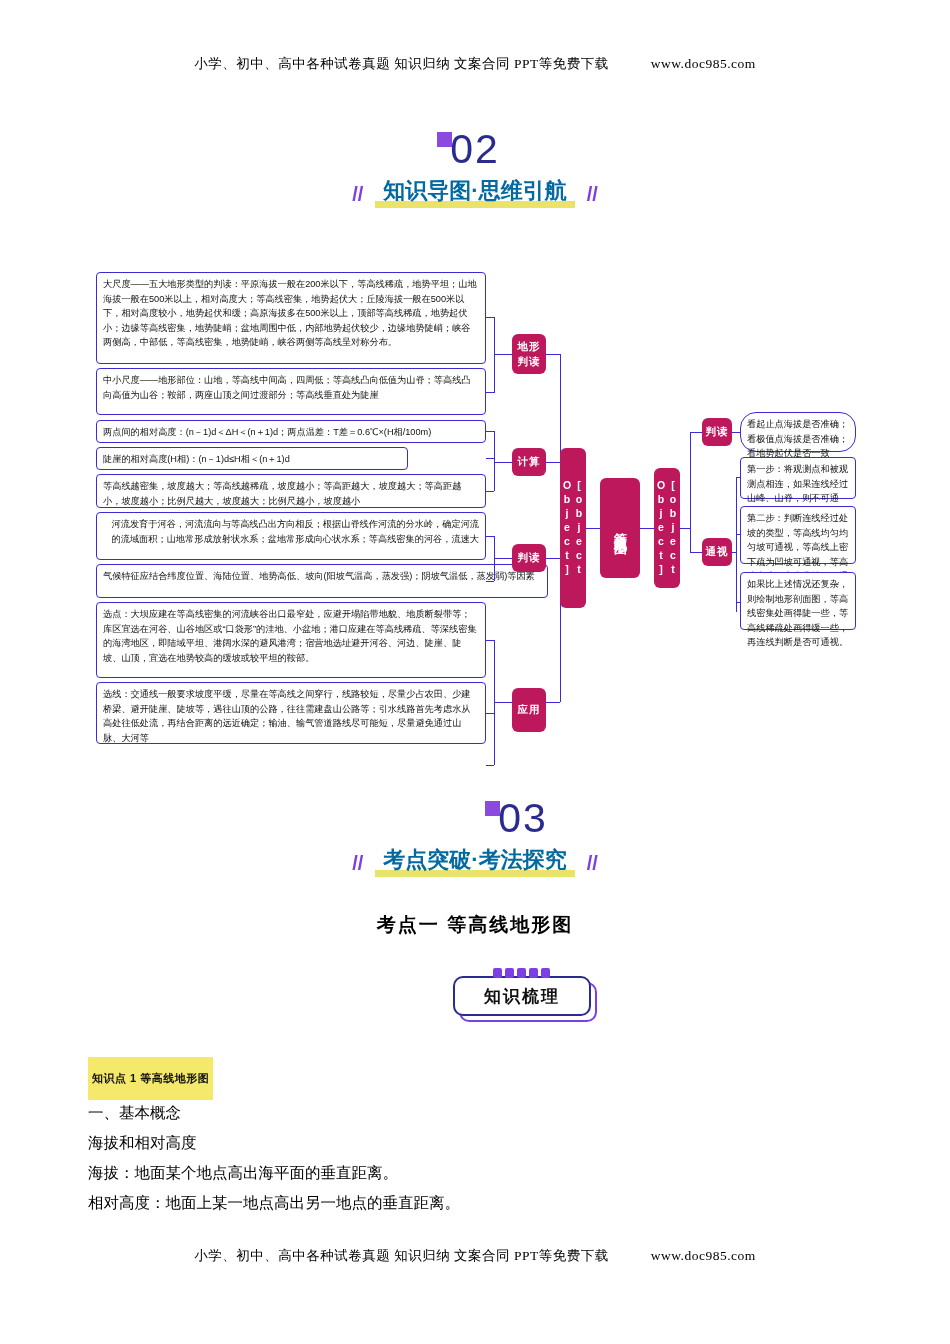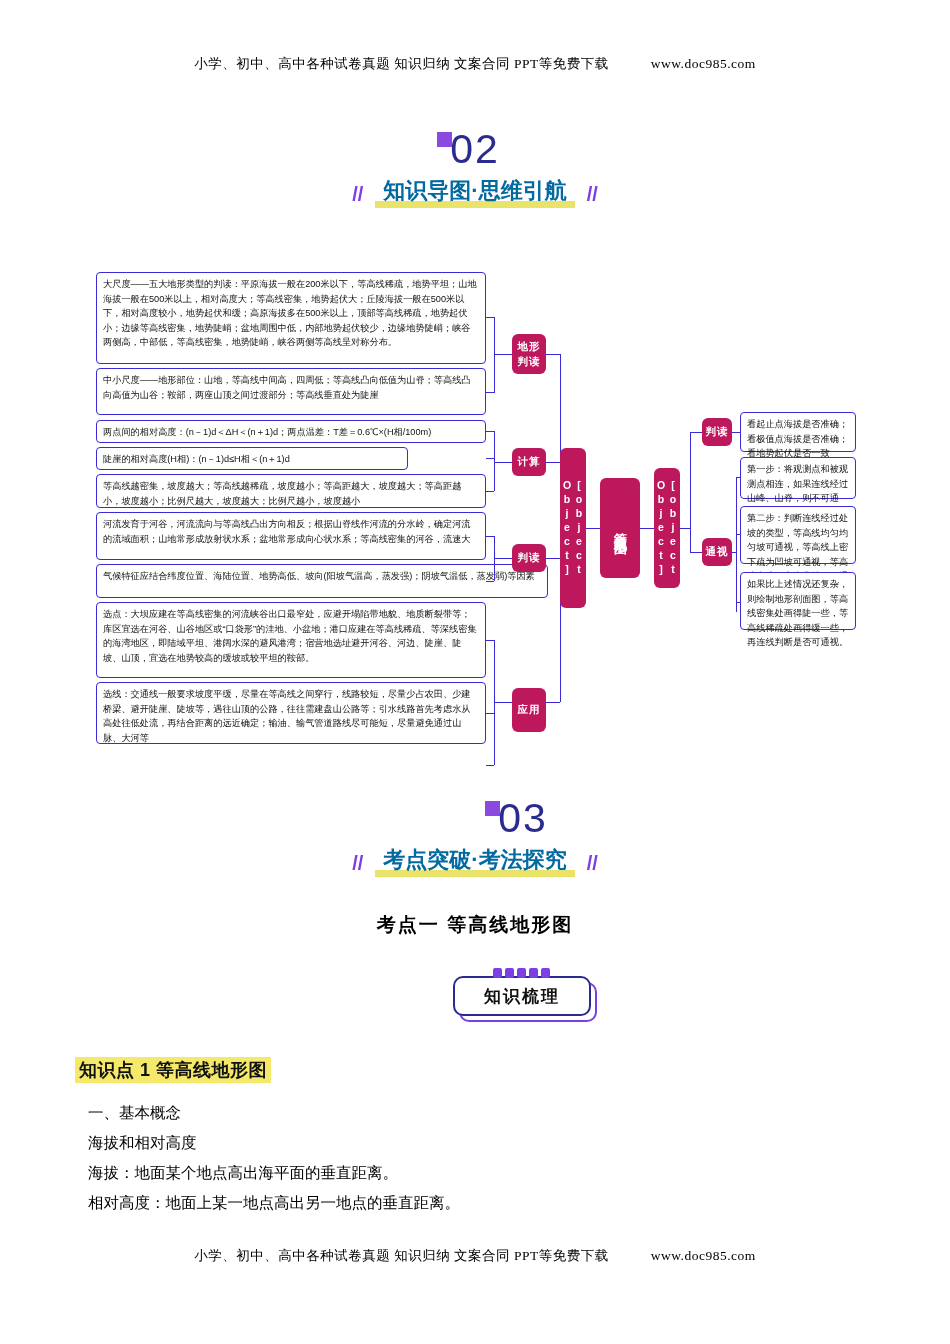--- a/index.html
+++ b/index.html
@@ -97,23 +97,23 @@
   .zhishiBadge .txt{
     position:absolute; left:0; top:8px; width:138px; height:40px;
     display:flex; align-items:center; justify-content:center;
     font-family:"Liberation Sans", sans-serif; font-weight:bold; font-size:17px;
     color:#111; letter-spacing:2px;
   }
   .zhishiBadge .dots{ position:absolute; left:40px; top:0px; display:flex; gap:3px;}
   .zhishiBadge .dots i{ display:block;width:9px;height:10px;background:#7b3fe4;border-radius:2px;}
 
   .pointTitle{
-    position:absolute; left:75px;
-    font-family:"Liberation Sans", sans-serif; font-weight:bold; font-size:18px;
-    color:#111; padding:1px 4px;
+    position:absolute; left:88px;
+    font-family:"Liberation Sans", sans-serif; font-weight:bold; font-size:11px;
+    color:#111; padding:14px 4px;
     background:#f5e96b;
     letter-spacing:.5px;
   }
   .para{
     position:absolute; left:88px; font-size:15.5px; line-height:30px;
     font-family:"Liberation Serif", serif;
   }
 </style>
 </head>
 <body>
@@ -139,21 +139,21 @@
     <span class="slashR">//</span>
   </div>
 
   <div class="map">
 
     <div class="box" style="left:0px; top:0px; width:390px; height:92px;">大尺度——五大地形类型的判读：平原海拔一般在200米以下，等高线稀疏，地势平坦；山地海拔一般在500米以上，相对高度大；等高线密集，地势起伏大；丘陵海拔一般在500米以下，相对高度较小，地势起伏和缓；高原海拔多在500米以上，顶部等高线稀疏，地势起伏小；边缘等高线密集，地势陡峭；盆地周围中低，内部地势起伏较少，边缘地势陡峭；峡谷两侧高，中部低，等高线密集，地势陡峭，峡谷两侧等高线呈对称分布。</div>
     <div class="box" style="left:0px; top:96px; width:390px; height:47px;">中小尺度——地形部位：山地，等高线中间高，四周低；等高线凸向低值为山脊；等高线凸向高值为山谷；鞍部，两座山顶之间过渡部分；等高线垂直处为陡崖</div>
     <div class="box" style="left:0px; top:148px; width:390px; height:23px;">两点间的相对高度：(n－1)d＜ΔH＜(n＋1)d；两点温差：T差＝0.6℃×(H相/100m)</div>
     <div class="box" style="left:0px; top:175px; width:312px; height:23px;">陡崖的相对高度(H相)：(n－1)d≤H相＜(n＋1)d</div>
     <div class="box" style="left:0px; top:202px; width:390px; height:34px;">等高线越密集，坡度越大；等高线越稀疏，坡度越小；等高距越大，坡度越大；等高距越小，坡度越小；比例尺越大，坡度越大；比例尺越小，坡度越小</div>
-    <div class="box" style="left:0px; top:240px; width:390px; height:48px;">河流发育于河谷，河流流向与等高线凸出方向相反；根据山脊线作河流的分水岭，确定河流的流域面积；山地常形成放射状水系；盆地常形成向心状水系；等高线密集的河谷，流速大</div>
+    <div class="box" style="left:0px; top:240px; width:390px; height:48px;text-align:right;">河流发育于河谷，河流流向与等高线凸出方向相反；根据山脊线作河流的分水岭，确定河流的流域面积；山地常形成放射状水系；盆地常形成向心状水系；等高线密集的河谷，流速大</div>
     <div class="box" style="left:0px; top:292px; width:452px; height:34px;">气候特征应结合纬度位置、海陆位置、地势高低、坡向(阳坡气温高，蒸发强)；阴坡气温低，蒸发弱)等因素</div>
     <div class="box" style="left:0px; top:330px; width:390px; height:76px;">选点：大坝应建在等高线密集的河流峡谷出口最窄处，应避开塌陷带地貌、地质断裂带等；库区宜选在河谷、山谷地区或“口袋形”的洼地、小盆地；港口应建在等高线稀疏、等深线密集的海湾地区，即陆域平坦、港阔水深的避风港湾；宿营地选址避开河谷、河边、陡崖、陡坡、山顶，宜选在地势较高的缓坡或较平坦的鞍部。</div>
     <div class="box" style="left:0px; top:410px; width:390px; height:62px;">选线：交通线一般要求坡度平缓，尽量在等高线之间穿行，线路较短，尽量少占农田、少建桥梁、避开陡崖、陡坡等，遇往山顶的公路，往往需建盘山公路等；引水线路首先考虑水从高处往低处流，再结合距离的远近确定；输油、输气管道路线尽可能短，尽量避免通过山脉、大河等</div>
 
     <div class="conn vline" style="left:398px; top:45px; height:76px;"></div>
     <div class="conn hline" style="left:390px; top:45px; width:8px;"></div>
     <div class="conn hline" style="left:390px; top:120px; width:8px;"></div>
     <div class="conn hline" style="left:398px; top:82px; width:18px;"></div>
 
     <div class="conn vline" style="left:398px; top:159px; height:60px;"></div>
@@ -196,21 +196,21 @@
 
     <div class="conn hline" style="left:584px; top:256px; width:10px;"></div>
     <div class="conn vline" style="left:594px; top:160px; height:120px;"></div>
     <div class="conn hline" style="left:594px; top:160px; width:12px;"></div>
     <div class="conn hline" style="left:594px; top:280px; width:12px;"></div>
 
     <div class="lbl" style="left:606px; top:146px; width:30px; height:28px;">判读</div>
     <div class="lbl" style="left:606px; top:266px; width:30px; height:28px;">通视</div>
 
     <div class="conn hline" style="left:636px; top:160px; width:8px;"></div>
-    <div class="box" style="left:644px; top:140px; width:116px; height:40px;">看起止点海拔是否准确；看极值点海拔是否准确；看地势起伏是否一致</div>
+    <div class="box" style="left:644px; top:140px; width:116px; height:40px;border-radius:16px;">看起止点海拔是否准确；看极值点海拔是否准确；看地势起伏是否一致</div>
 
     <div class="conn vline" style="left:640px; top:205px; height:135px;"></div>
     <div class="conn hline" style="left:636px; top:280px; width:4px;"></div>
     <div class="conn hline" style="left:640px; top:205px; width:4px;"></div>
     <div class="conn hline" style="left:640px; top:262px; width:4px;"></div>
     <div class="conn hline" style="left:640px; top:330px; width:4px;"></div>
 
     <div class="box" style="left:644px; top:185px; width:116px; height:42px;">第一步：将观测点和被观测点相连，如果连线经过山峰、山脊，则不可通视，否则进入第二步；</div>
     <div class="box" style="left:644px; top:234px; width:116px; height:58px;">第二步：判断连线经过处坡的类型，等高线均匀均匀坡可通视，等高线上密下疏为凹坡可通视，等高线上疏下密为凸坡不可通视。</div>
     <div class="box" style="left:644px; top:300px; width:116px; height:58px;">如果比上述情况还复杂，则绘制地形剖面图，等高线密集处画得陡一些，等高线稀疏处画得缓一些，再连线判断是否可通视。</div>

